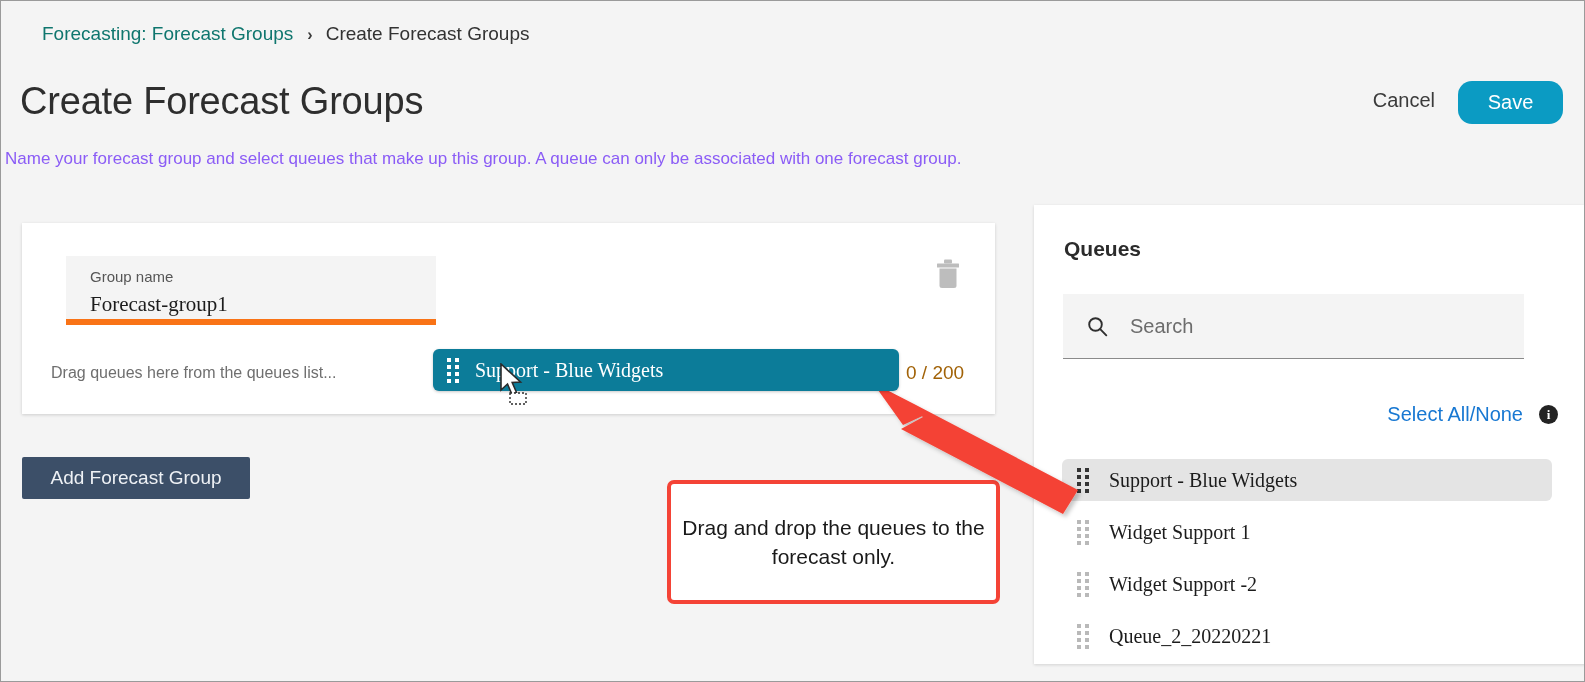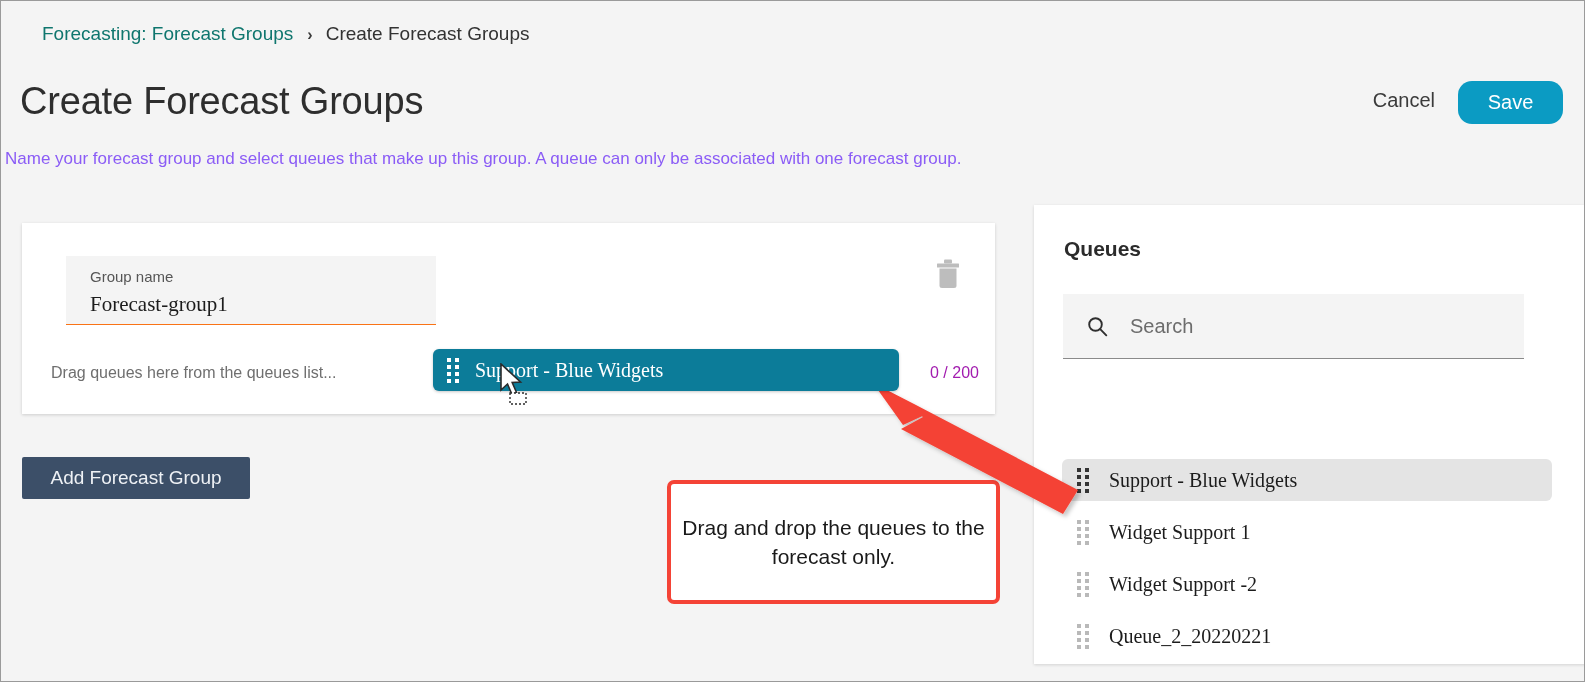--- a/index.html
+++ b/index.html
@@ -60,21 +60,21 @@
   .group-card {
     position: absolute; left: 21px; top: 222px;
     width: 973px; height: 191px;
     background: #ffffff;
     box-shadow: 0 1px 3px rgba(0,0,0,0.16);
   }
   .name-field {
     position: absolute; left: 44px; top: 33px;
     width: 370px; height: 69px;
     background: #f4f4f4;
-    border-bottom: 1px solid #f97316;
+    border-bottom: 6px solid #f97316;
     padding: 11px 0 0 24px;
   }
   .name-label {
     font-size: 15px; color: #565656; line-height: 20px;
   }
   .name-value {
     font-family: "Liberation Serif", serif;
     font-size: 21px; color: #1c1c1c; line-height: 30px;
     margin-top: 2px;
   }
@@ -84,23 +84,22 @@
     background: none; border: none; cursor: pointer;
     display: flex; align-items: center; justify-content: center;
   }
   .drop-hint {
     position: absolute; left: 29px; top: 138px;
     font-size: 16px; color: #6f6f6f; line-height: 24px;
     white-space: nowrap;
   }
   .counter {
     position: absolute; left: 884px; top: 138px;
-    font-size: 16px; color: #a21caf; line-height: 24px;
+    font-size: 19px; color: #a16207; line-height: 24px;
     white-space: nowrap;
-    margin-left: 24px;
   }
 
   
   .drag-chip {
     position: absolute; left: 432px; top: 348px;
     width: 466px; height: 42px;
     background: #0c7c99; border-radius: 6px;
     display: flex; align-items: center;
     padding-left: 14px; gap: 16px;
     z-index: 40;
@@ -277,20 +276,24 @@
     <h2 class="queues-title">Queues</h2>
 
     <div class="search-box">
       <svg width="21" height="21" viewBox="0 0 21 21">
         <circle cx="8.5" cy="8.5" r="6.3" fill="none" stroke="#2f2f2f" stroke-width="1.9"></circle>
         <line x1="13.2" y1="13.2" x2="19.3" y2="19.3" stroke="#2f2f2f" stroke-width="1.9" stroke-linecap="round"></line>
       </svg>
       <span class="search-placeholder">Search</span>
     </div>
 
+    <div class="select-all-row">
+      <span class="select-all">Select All/None</span>
+      <span class="info-icon">i</span>
+    </div>
 
     <div class="queue-list">
 
       <div class="queue-item selected">
         <span class="handle dark">
           <i></i>
             <i></i>
             <i></i>
             <i></i>
             <i></i>

